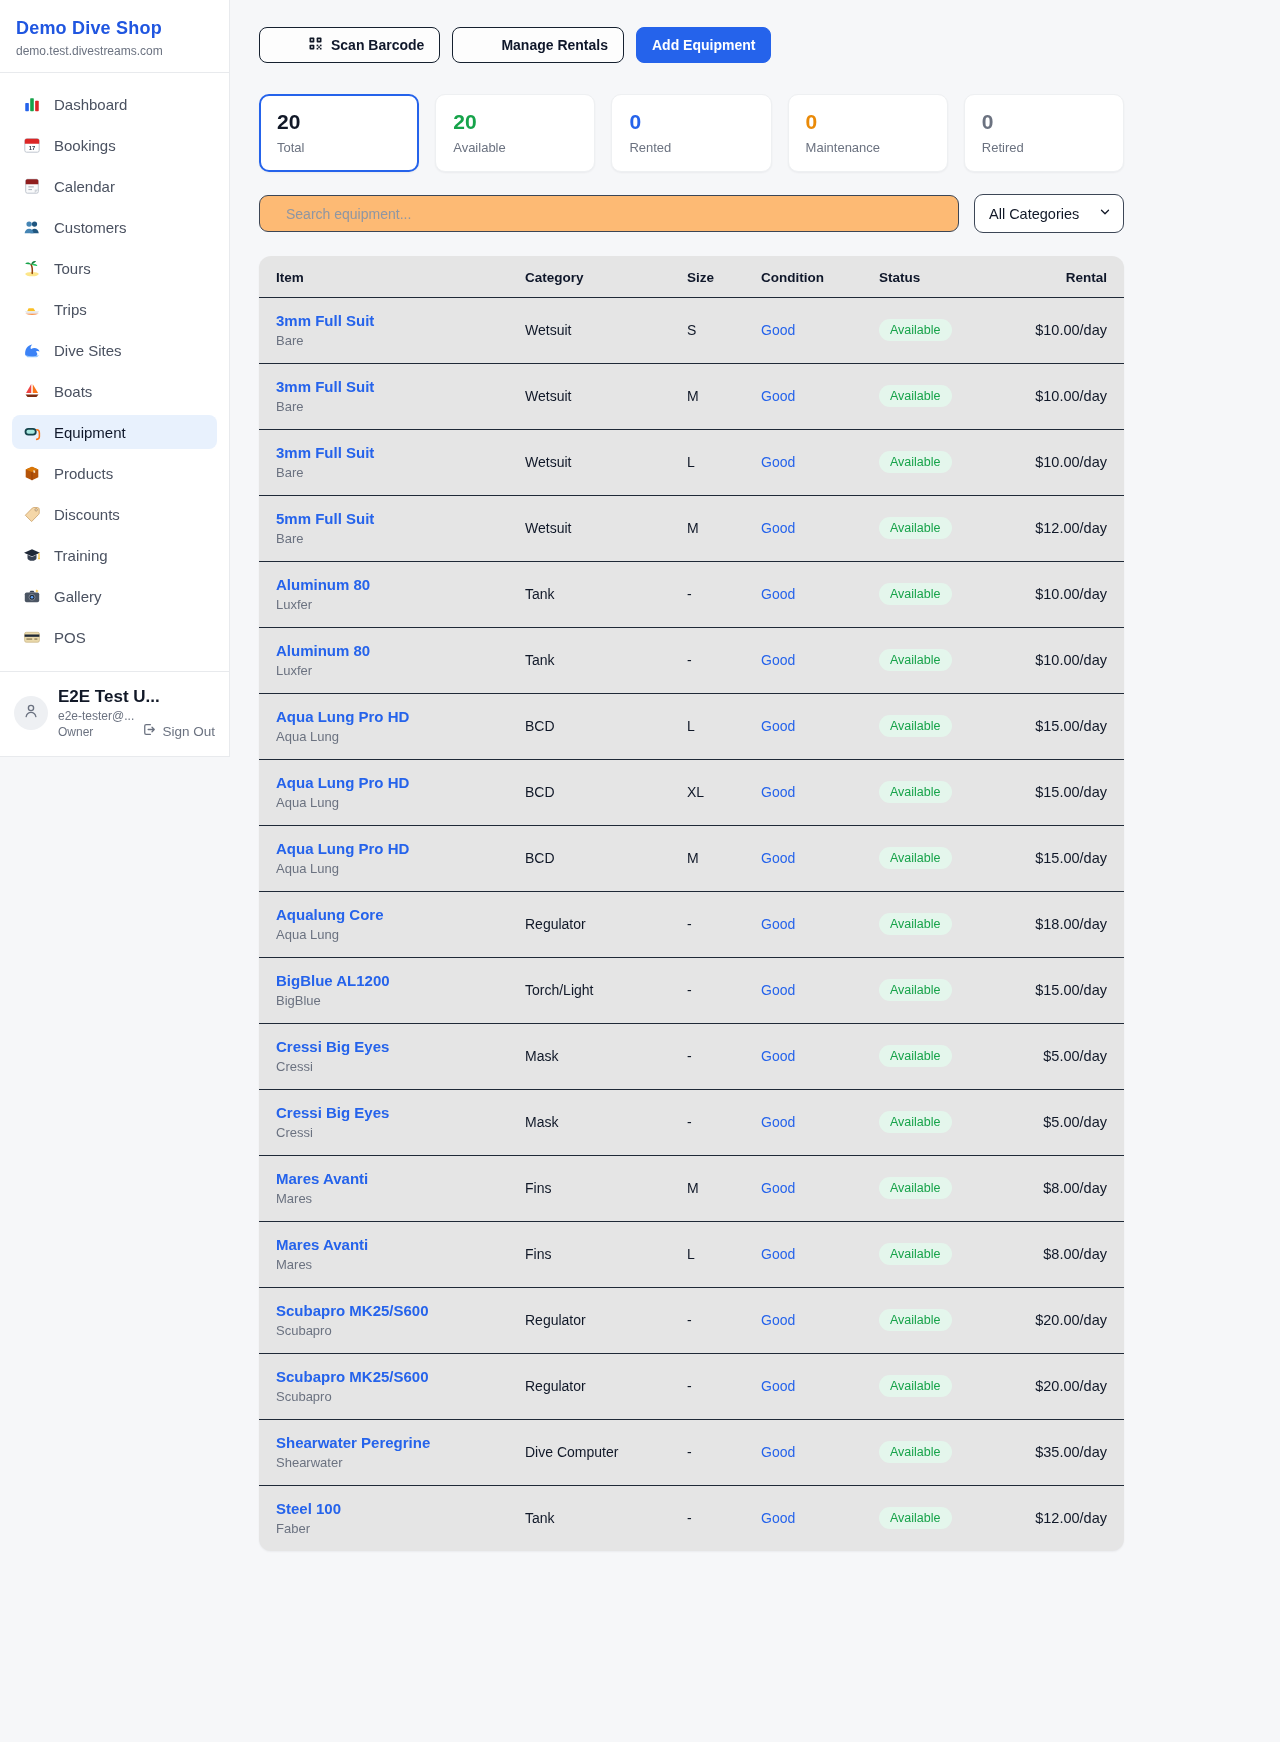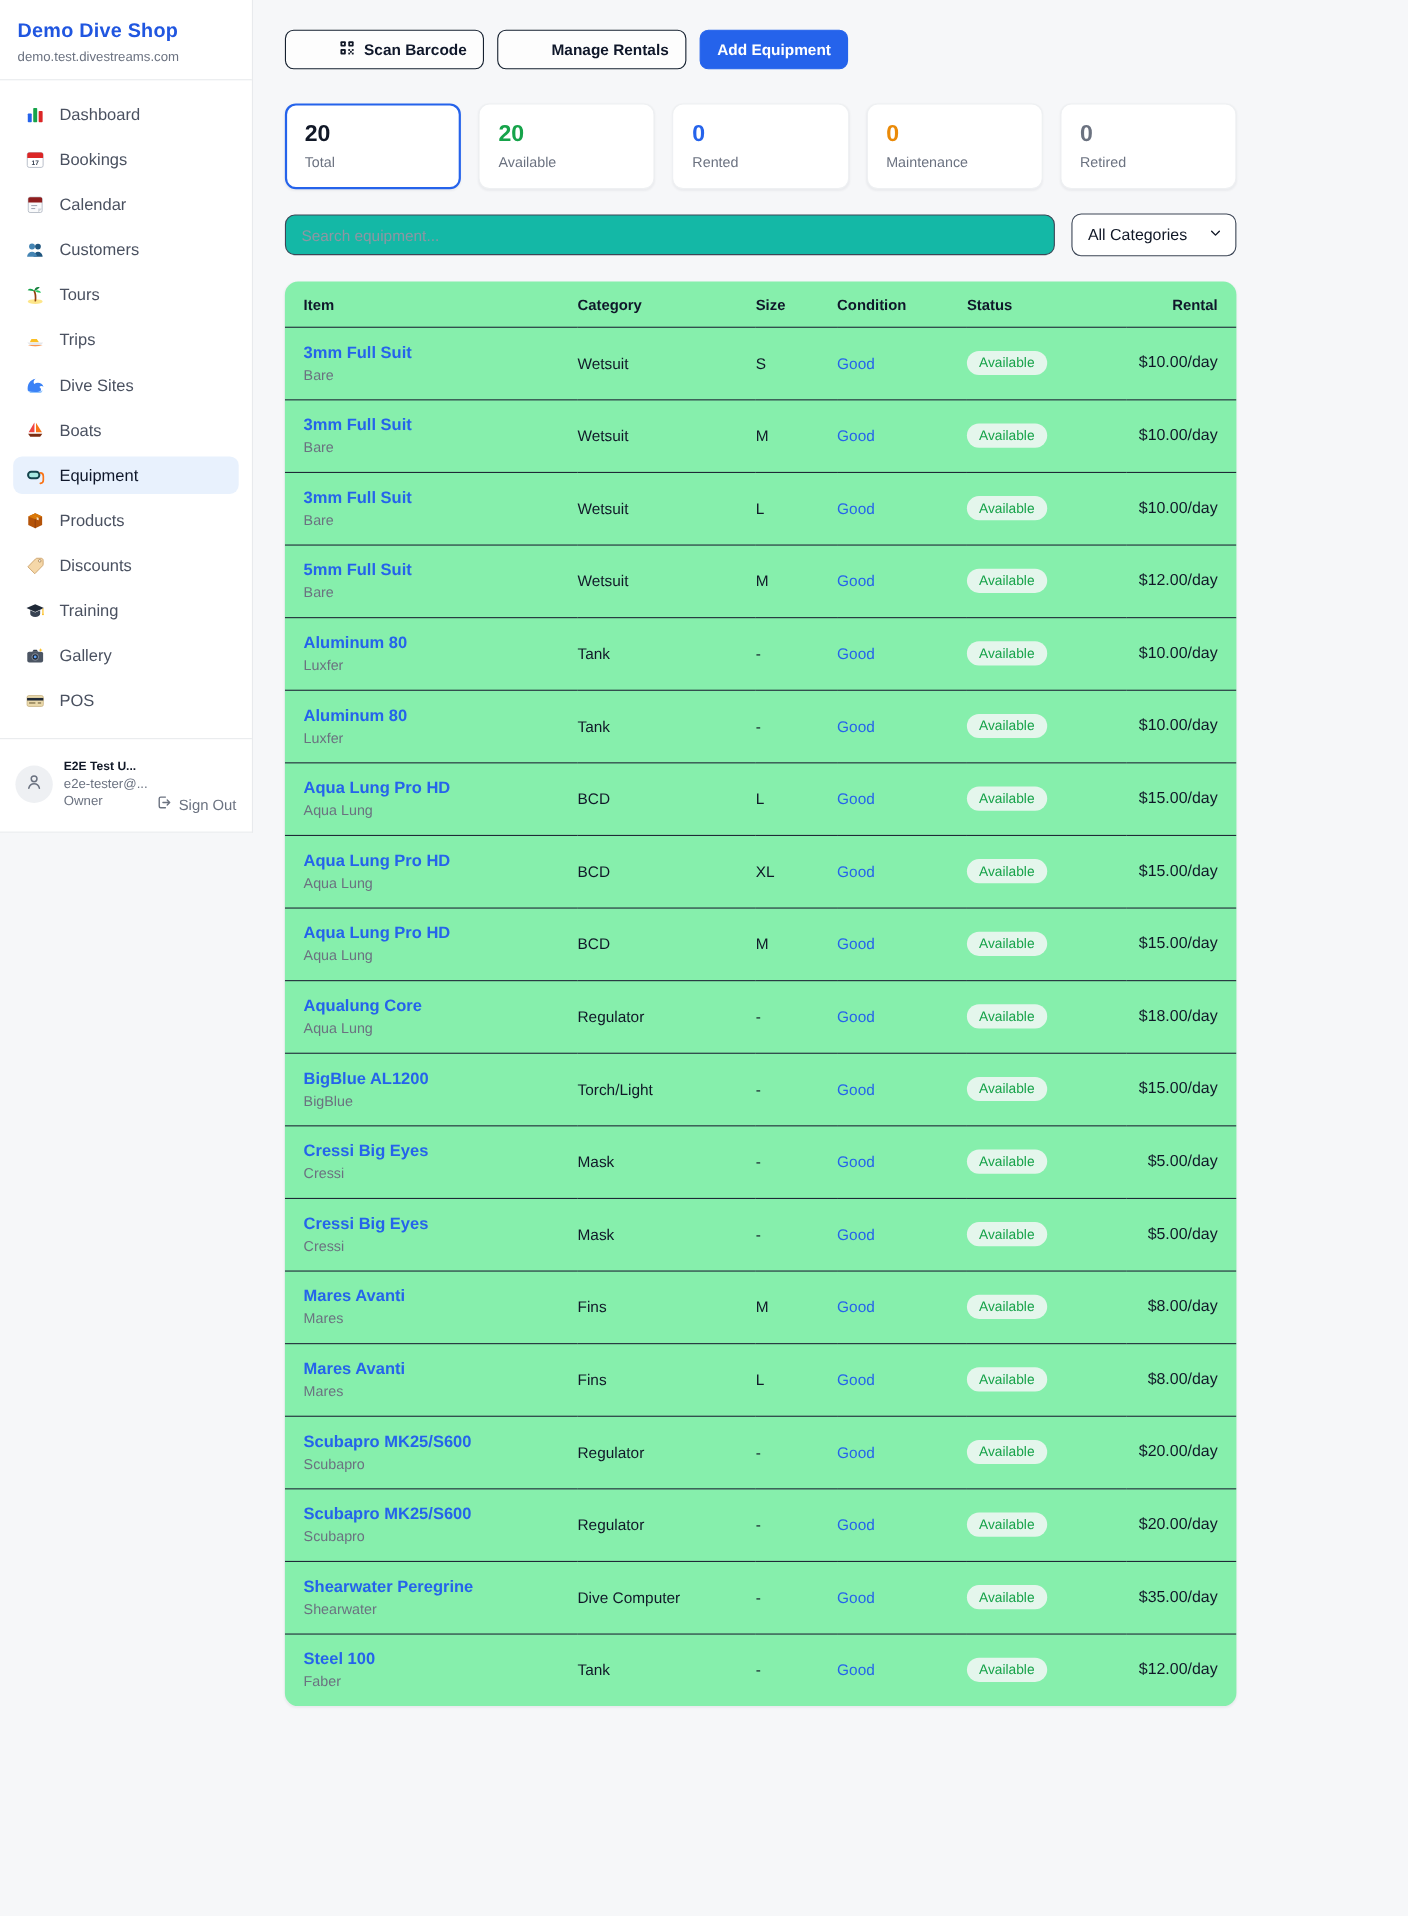--- a/index.html
+++ b/index.html
@@ -28,21 +28,21 @@
   .nav-item.active .nav-label { color:#0f172a; font-weight:400; }
   .nav-icon { width:20px; height:18px; display:flex; align-items:center; justify-content:center; }
   .nav-icon svg { width:18px; height:18px; }
   .user-row { display:flex; align-items:center; gap:10px; padding:14px 14px 16px; }
   .avatar {
     width:34px; height:34px; border-radius:50%; background:#eef0f3; flex-shrink:0;
     display:flex; align-items:center; justify-content:center;
   }
   .avatar svg { width:18px; height:18px; }
   .user-info { flex:1; min-width:0; }
-  .user-name { font-size:11px; font-weight:700; white-space:nowrap; }
+  .user-name { font-size:17px; font-weight:700; white-space:nowrap; }
   .user-email,.user-role { font-size:12px; color:#6b7280; margin-top:2px; white-space:nowrap; }
   .signout {
     display:flex; align-items:center; gap:6px; background:none; border:none;
     color:#6b7280; font-size:13.5px; cursor:pointer; font-family:inherit; flex-shrink:0;margin-top:36px;
   }
   .signout svg { width:15px; height:15px; }
   
   main { padding:24px 0 30px 29px; width:894px; }
   .page-header { display:flex; justify-content:space-between; align-items:flex-start; }
   h1 { font-size:25px; font-weight:800; color:#0f172a; letter-spacing:.1px; }
@@ -60,32 +60,32 @@
     flex:1; background:#fff; border:1px solid #eef0f2; border-radius:10px;
     padding:15px 17px 16px; box-shadow:0 1px 2px rgba(16,24,40,.05); cursor:pointer;
   }
   .stat-card.selected { border:2px solid #2563eb; padding:14px 16px 15px; }
   .stat-value { font-size:21px; font-weight:800; }
   .stat-label { font-size:13px; color:#6b7280; margin-top:6px; }
   
   .filters { display:flex; gap:15px; margin-top:23px; }
   .search-input {
     flex:1; height:37px; border:1px solid #3c4656; border-radius:9px;
-    padding:0 14px; font-size:14px; font-family:inherit; color:#111827; background:#14b8a6;
+    padding:0 26px; font-size:14px; font-family:inherit; color:#111827; background:#fdba74;
   }
   .search-input::placeholder { color:#8e96a3; }
   .select {
     width:150px; height:39px; margin-top:-1px; border:1px solid #3c4656; border-radius:9px;
     background:#fff; display:flex; align-items:center; justify-content:space-between;
     padding:0 11px 0 14px; font-size:14.5px; cursor:pointer;
   }
   .select svg { width:14px; height:14px; }
   
   .table-card {
-    margin-top:23px; background:#86efac; border-radius:12px; overflow:hidden;
+    margin-top:23px; background:#e5e5e5; border-radius:12px; overflow:hidden;
     box-shadow:0 1px 2px rgba(16,24,40,.05);
   }
   table { width:100%; border-collapse:collapse; table-layout:fixed; }
   col.c-item{width:266px} col.c-cat{width:162px} col.c-size{width:74px}
   col.c-cond{width:118px} col.c-status{width:145px}
   thead th {
     text-align:left; font-size:13.5px; font-weight:700; color:#0f172a;
     padding:14px 0 12px; border-bottom:1.5px solid #1f2937;
   }
   thead th:first-child { padding-left:17px; }

